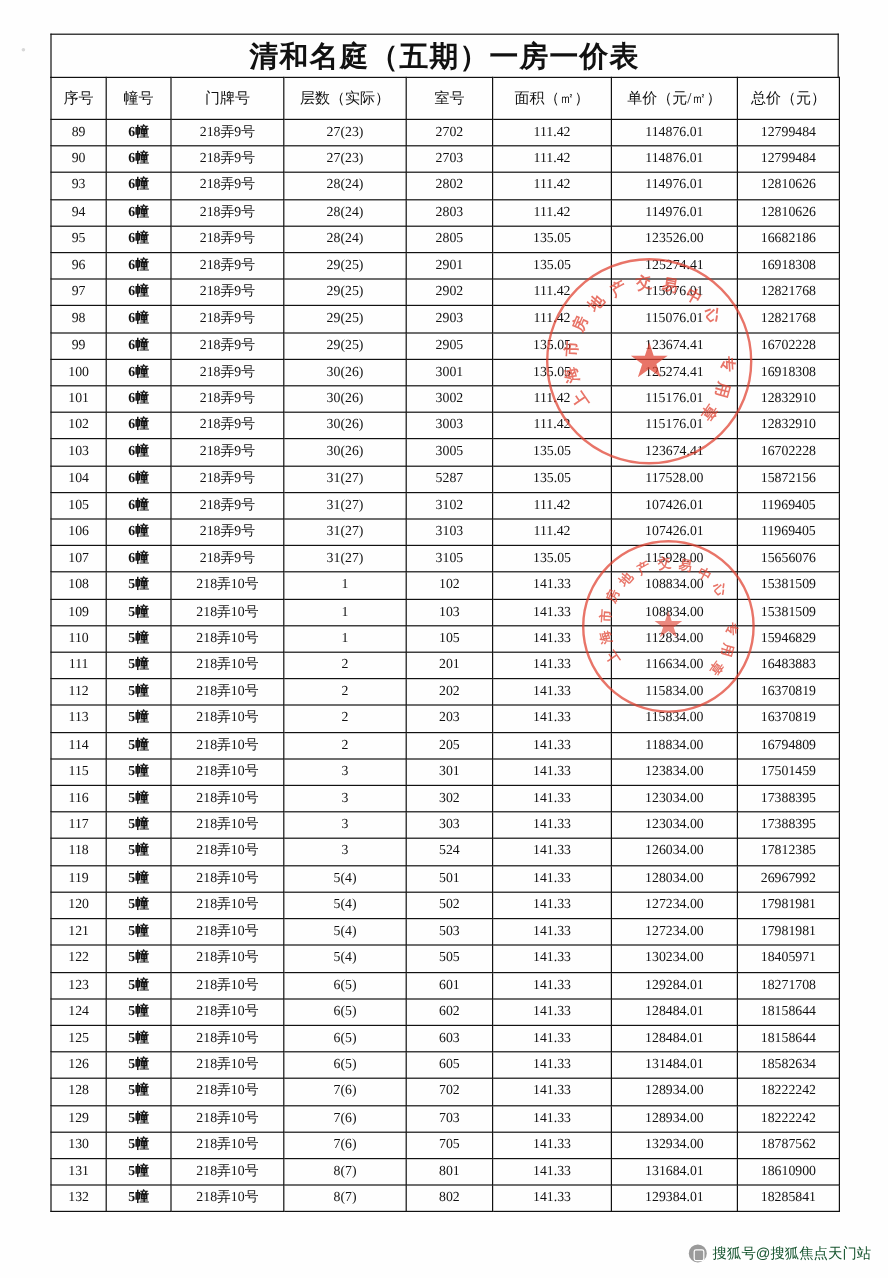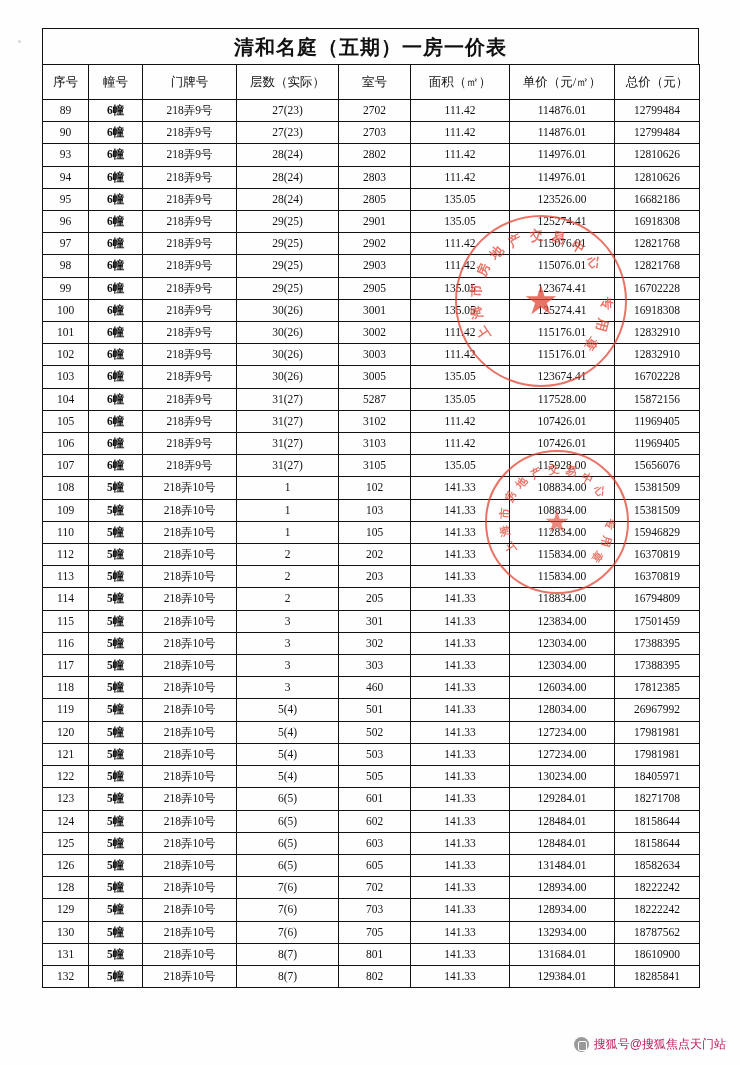--- a/index.html
+++ b/index.html
@@ -26,21 +26,21 @@
     position: absolute;
     left: 42px;
     top: 28px;
     width: 655px;
     height: 36px;
     border: 1px solid #111;
     border-bottom: none;
     display: flex;
     align-items: center;
     justify-content: center;
-    font-size: 20px;
+    font-size: 24px;
     font-weight: bold;
     letter-spacing: 1px;
   }
   table.price-table {
     position: absolute;
     left: 42px;
     top: 64px;
     width: 657px;
     border-collapse: collapse;
     table-layout: fixed;
@@ -85,21 +85,21 @@
     letter-spacing: 0.5px;
   }
   .watermark-brand {
     position: absolute;
     right: 14px;
     top: 1036px;
     display: flex;
     align-items: center;
     gap: 5px;
     font-size: 12px;
-    color: #be185d;
+    color: #14532d;
     font-family: "Liberation Sans", sans-serif;
   }
   .watermark-brand .logo {
     width: 15px;
     height: 15px;
     border-radius: 50%;
     background: #9a9a9a;
     position: relative;
   }
   .watermark-brand .logo::after {
@@ -392,20 +392,30 @@
           <td>110</td>
           <td class="col-bldg">5幢</td>
           <td>218弄10号</td>
           <td>1</td>
           <td>105</td>
           <td>141.33</td>
           <td>112834.00</td>
           <td>15946829</td>
         </tr>
         <tr>
+          <td>111</td>
+          <td class="col-bldg">5幢</td>
+          <td>218弄10号</td>
+          <td>2</td>
+          <td>201</td>
+          <td>141.33</td>
+          <td>116634.00</td>
+          <td>16483883</td>
+        </tr>
+        <tr>
           <td>112</td>
           <td class="col-bldg">5幢</td>
           <td>218弄10号</td>
           <td>2</td>
           <td>202</td>
           <td>141.33</td>
           <td>115834.00</td>
           <td>16370819</td>
         </tr>
         <tr>
@@ -456,21 +466,21 @@
           <td>303</td>
           <td>141.33</td>
           <td>123034.00</td>
           <td>17388395</td>
         </tr>
         <tr>
           <td>118</td>
           <td class="col-bldg">5幢</td>
           <td>218弄10号</td>
           <td>3</td>
-          <td>460</td>
+          <td>524</td>
           <td>141.33</td>
           <td>126034.00</td>
           <td>17812385</td>
         </tr>
         <tr>
           <td>119</td>
           <td class="col-bldg">5幢</td>
           <td>218弄10号</td>
           <td>5(4)</td>
           <td>501</td>

